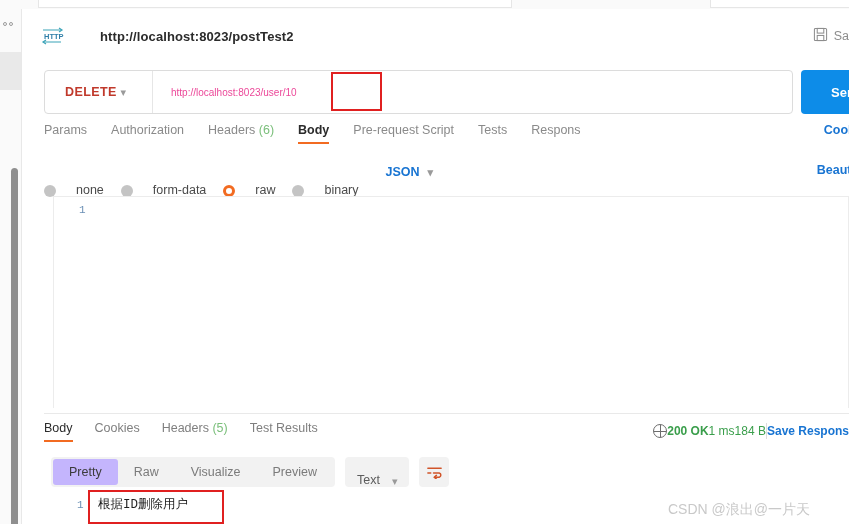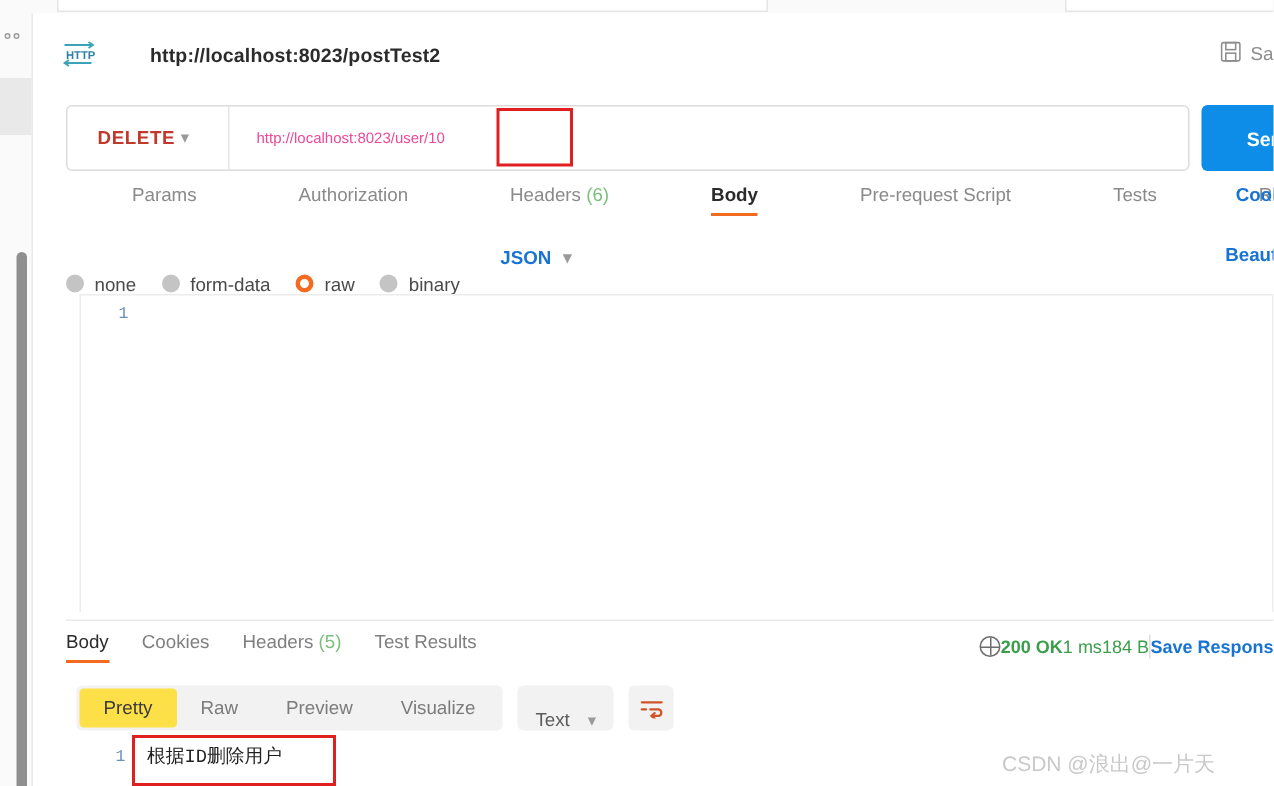--- a/index.html
+++ b/index.html
@@ -206,21 +206,20 @@
     display: flex;
     align-items: flex-start;
     gap: 24px;
   }
   .rtab {
     font-size: 12.5px;
     color: #8a8a8a;
     padding-bottom: 7px;
     position: relative;
     white-space: nowrap;
-    margin-left: 44px;
   }
   .rtab.active {
     color: #2b2b2b;
     font-weight: bold;
   }
   .rtab.active::after {
     content: "";
     position: absolute;
     left: 0; right: 0; bottom: 0;
     height: 2px;
@@ -240,22 +239,22 @@
   .body-row {
     position: absolute;
     left: 22px; top: 153px;
     width: 805px; height: 20px;
     display: flex;
     align-items: center;
     gap: 8px;
   }
   .radio {
     display: flex;
-    align-items: flex-start;
-    gap: 7px;
+    align-items: flex-end;
+    gap: 20px;
     margin-right: 9px;
     font-size: 12.5px;
     color: #4a4a4a;
     white-space: nowrap;
     margin-top: 36px;
   }
   .radio .dot {
     width: 12px; height: 12px;
     border-radius: 50%;
     background: #c4c4c4;
@@ -401,21 +400,21 @@
     padding: 0 16px;
     height: 26px;
     display: flex;
     align-items: center;
     font-size: 12.5px;
     color: #7b7b7b;
     border-radius: 3px;
     white-space: nowrap;
   }
   .seg .item.active {
-    background: #fde047;
+    background: #c4b5fd;
     color: #3b3b3b;
   }
   .dropbox {
     display: flex;
     align-items: flex-end;
     gap: 12px;
     background: #f2f2f2;
     border-radius: 4px;
     height: 30px;
     padding: 0 12px;
@@ -606,24 +605,24 @@
 
     <div class="resp-toolbar">
       <div class="seg">
         <div class="item active">
           <span>Pretty</span>
         </div>
         <div class="item">
           <span>Raw</span>
         </div>
         <div class="item">
-          <span>Preview</span>
+          <span>Visualize</span>
         </div>
         <div class="item">
-          <span>Visualize</span>
+          <span>Preview</span>
         </div>
       </div>
       <div class="dropbox">
         <span>Text</span>
         <span class="chev">▾</span>
       </div>
       <div class="iconbox">
         <svg width="17" height="14" viewBox="0 0 18 14">
           <path d="M2 3 H16" stroke="#d1552a" stroke-width="1.6" fill="none" stroke-linecap="round"></path>
           <path d="M2 8 H5" stroke="#d1552a" stroke-width="1.6" fill="none" stroke-linecap="round"></path>

